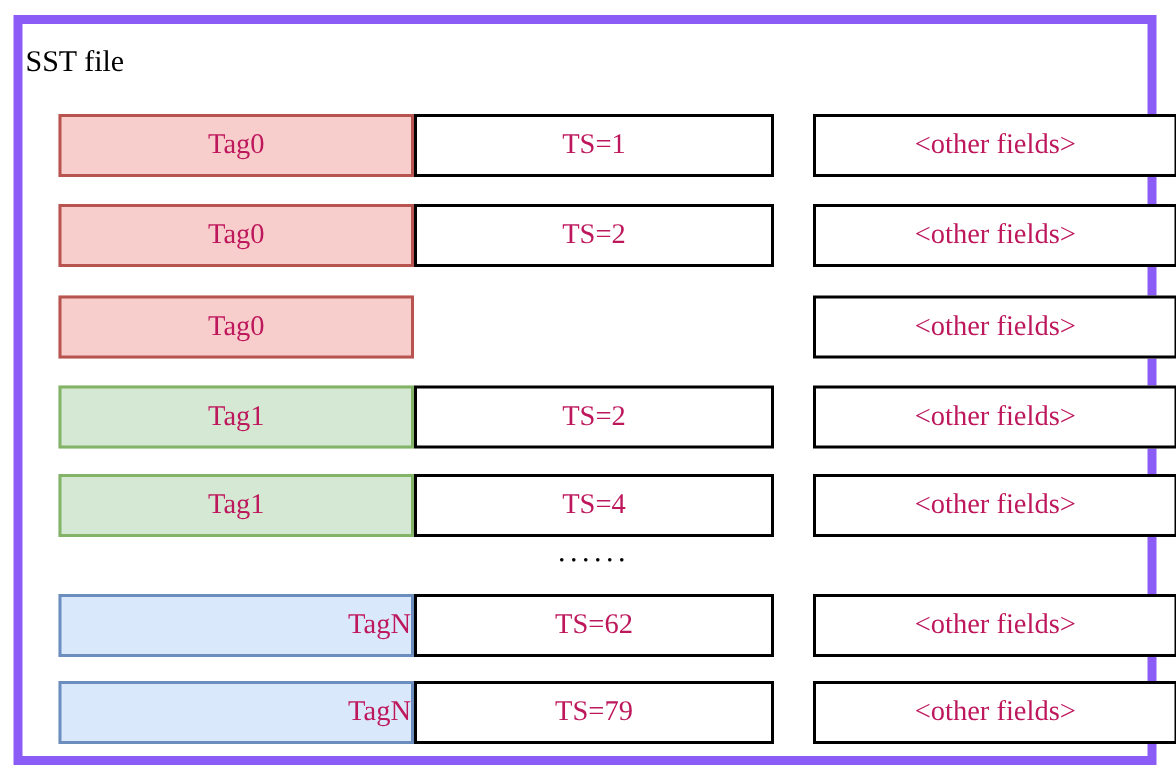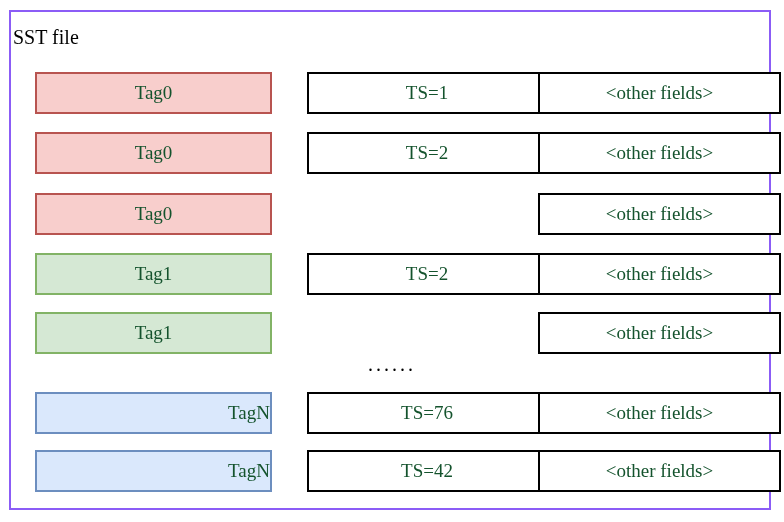--- a/index.html
+++ b/index.html
@@ -14,21 +14,21 @@
     height: 522px;
     background: #ffffff;
     overflow: hidden;
   }
   .sst-box {
     position: absolute;
     left: 9px;
     top: 10px;
     width: 762px;
     height: 500px;
-    border: 2px solid #8b5cf6;
+    border: 6px solid #8b5cf6;
     box-sizing: border-box;
     background: #ffffff;
   }
   .sst-title {
     position: absolute;
     left: 2px;
     top: 14px;
     font-size: 20px;
     color: #000000;
     white-space: nowrap;
@@ -42,25 +42,25 @@
   .cell {
     position: absolute;
     top: 0;
     height: 42px;
     box-sizing: border-box;
     border: 2px solid #000000;
     background: #ffffff;
     text-align: center;
     line-height: 38px;
     font-size: 19px;
-    color: #14532d;
+    color: #be185d;
     white-space: nowrap;
   }
   .cell.tag   { left: 24px;  width: 237px; }
-  .cell.ts    { left: 261px; width: 240px; margin-left: 35px; }
+  .cell.ts    { left: 261px; width: 240px; }
   .cell.other { left: 527px; width: 243px; }
 
   .cell.tag[data-color="red"]   { background: var(--red-fill);   border-color: var(--red-stroke); }
   .cell.tag[data-color="green"] { background: var(--green-fill); border-color: var(--green-stroke); }
   .cell.tag[data-color="blue"]  { background: var(--blue-fill);  border-color: var(--blue-stroke); text-align: right; }
 
   .ellipsis {
     position: absolute;
     left: 261px;
     top: 341px;
@@ -97,30 +97,31 @@
     </div>
 
     <div class="row" style="top:241px">
       <div class="cell tag" data-color="green">Tag1</div>
       <div class="cell ts">TS=2</div>
       <div class="cell other">&lt;other fields&gt;</div>
     </div>
 
     <div class="row" style="top:300px">
       <div class="cell tag" data-color="green">Tag1</div>
+      <div class="cell ts">TS=4</div>
       <div class="cell other">&lt;other fields&gt;</div>
     </div>
 
     <div class="ellipsis">......</div>
 
     <div class="row" style="top:380px">
       <div class="cell tag" data-color="blue">TagN</div>
-      <div class="cell ts">TS=76</div>
+      <div class="cell ts">TS=62</div>
       <div class="cell other">&lt;other fields&gt;</div>
     </div>
 
     <div class="row" style="top:438px">
       <div class="cell tag" data-color="blue">TagN</div>
-      <div class="cell ts">TS=42</div>
+      <div class="cell ts">TS=79</div>
       <div class="cell other">&lt;other fields&gt;</div>
     </div>
   </div>
 </div>
 
 </body></html>

